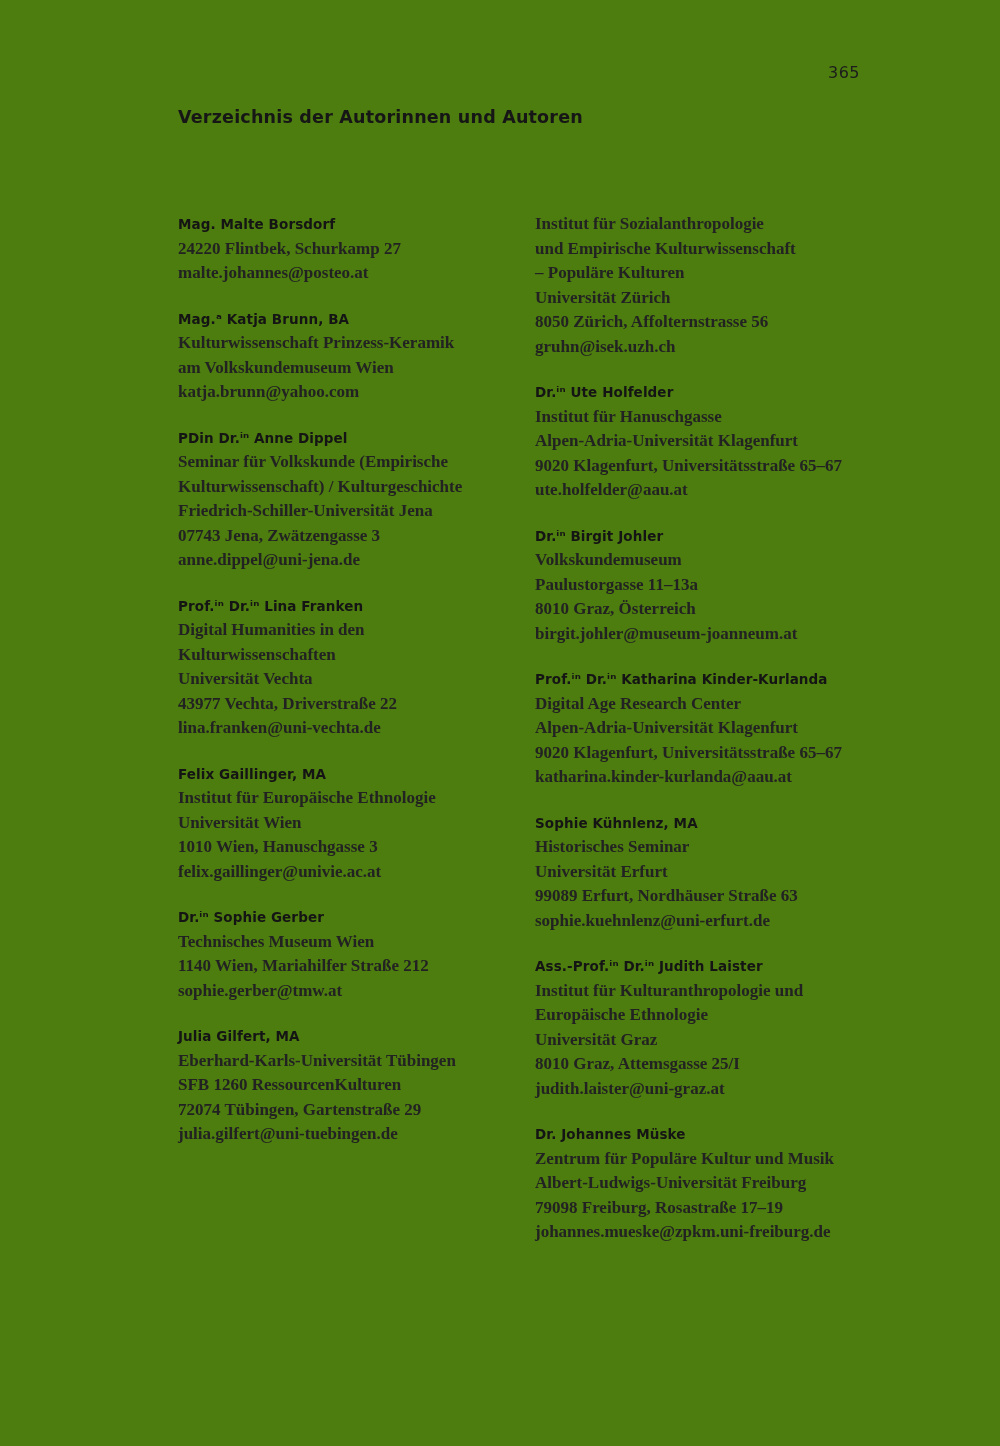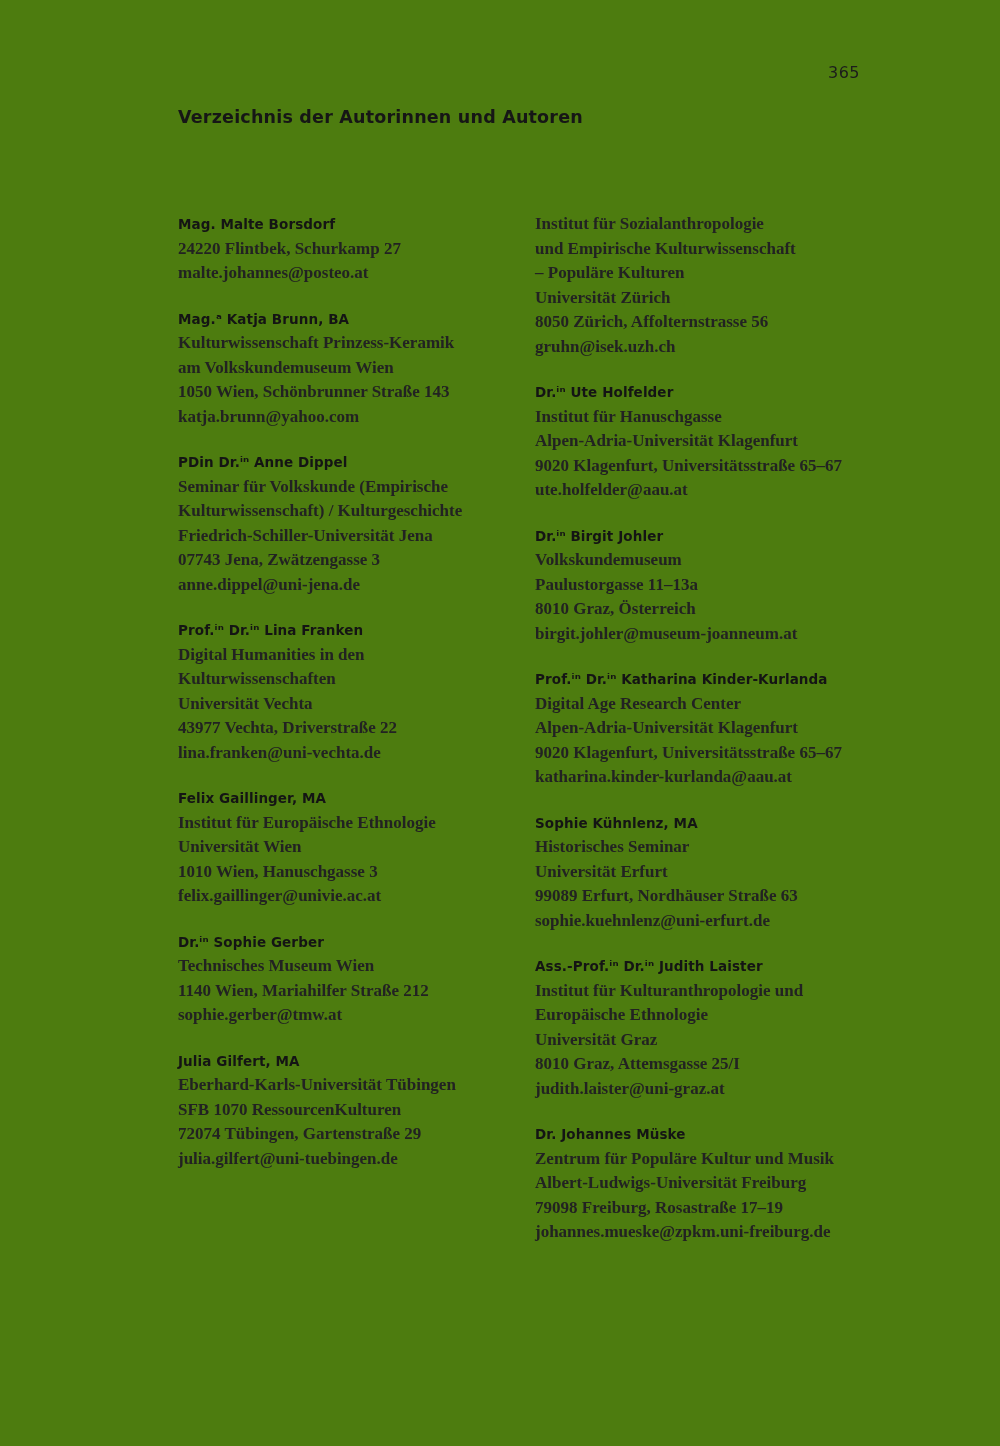--- a/index.html
+++ b/index.html
@@ -91,21 +91,20 @@
     <div class="column column-left" id="col-left">
         <div class="entry">
           <div class="entry-name">Mag. Malte Borsdorf</div>
           <div class="entry-line">24220 Flintbek, Schurkamp 27</div>
           <div class="entry-line">malte.johannes@posteo.at</div>
         </div>
         <div class="entry">
           <div class="entry-name">Mag.ᵃ Katja Brunn, BA</div>
           <div class="entry-line">Kulturwissenschaft Prinzess-Keramik</div>
           <div class="entry-line">am Volkskundemuseum Wien</div>
-          <div class="entry-line">1050 Wien, Schönbrunner Straße 143</div>
           <div class="entry-line">katja.brunn@yahoo.com</div>
         </div>
         <div class="entry">
           <div class="entry-name">PDin Dr.ⁱⁿ Anne Dippel</div>
           <div class="entry-line">Seminar für Volkskunde (Empirische</div>
           <div class="entry-line">Kulturwissenschaft) / Kulturgeschichte</div>
           <div class="entry-line">Friedrich-Schiller-Universität Jena</div>
           <div class="entry-line">07743 Jena, Zwätzengasse 3</div>
           <div class="entry-line">anne.dippel@uni-jena.de</div>
         </div>
@@ -126,21 +125,21 @@
         </div>
         <div class="entry">
           <div class="entry-name">Dr.ⁱⁿ Sophie Gerber</div>
           <div class="entry-line">Technisches Museum Wien</div>
           <div class="entry-line">1140 Wien, Mariahilfer Straße 212</div>
           <div class="entry-line">sophie.gerber@tmw.at</div>
         </div>
         <div class="entry">
           <div class="entry-name">Julia Gilfert, MA</div>
           <div class="entry-line">Eberhard-Karls-Universität Tübingen</div>
-          <div class="entry-line">SFB 1070 RessourcenKulturen</div>
+          <div class="entry-line">SFB 1260 RessourcenKulturen</div>
           <div class="entry-line">72074 Tübingen, Gartenstraße 29</div>
           <div class="entry-line">julia.gilfert@uni-tuebingen.de</div>
         </div>
       </div>
     <div class="column column-right" id="col-right">
         <div class="entry">
           <div class="entry-line">Institut für Sozialanthropologie</div>
           <div class="entry-line">und Empirische Kulturwissenschaft</div>
           <div class="entry-line">– Populäre Kulturen</div>
           <div class="entry-line">Universität Zürich</div>

